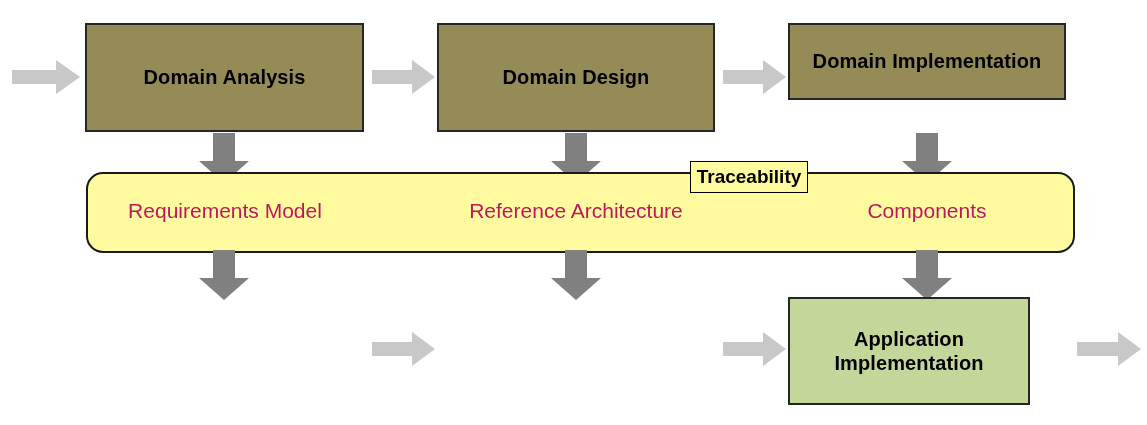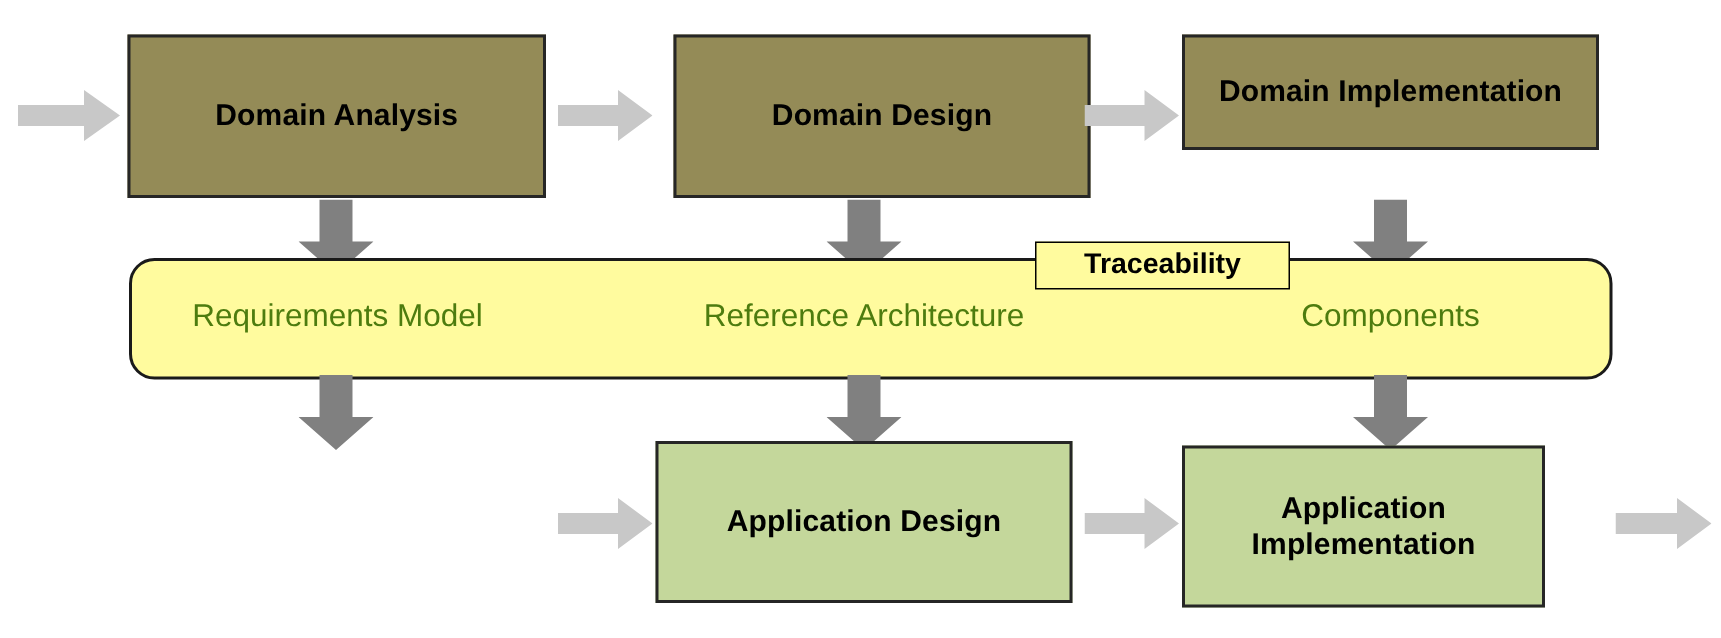--- a/index.html
+++ b/index.html
@@ -35,21 +35,21 @@
     position:absolute;
     box-sizing:border-box;
     background:#FFFB9E;
     border:2px solid #1a1a1a;
     border-radius:17px;
   }
   .asset-label{
     position:absolute;
     font-size:21px;
     font-weight:normal;
-    color:#4d7c0f;
+    color:#be185d;
     white-space:nowrap;
     text-align:center;
   }
 
   
   .trace-box{
     position:absolute;
     box-sizing:border-box;
     background:#FFFB9E;
     border:1.5px solid #000000;
@@ -80,21 +80,21 @@
   <div class="proc-box domain" style="left:85px;top:23px;width:279px;height:109px;">
     <span>Domain Analysis</span>
   </div>
 
   <div class="arrow" style="left:372px;top:60px;">
     <svg width="63" height="34" viewBox="0 0 63 34">
       <polygon points="0,10 40,10 40,0 63,17 40,34 40,24 0,24" fill="#C8C8C8"></polygon>
     </svg>
   </div>
 
-  <div class="proc-box domain" style="left:437px;top:23px;width:278px;height:109px;margin-left:12px;">
+  <div class="proc-box domain" style="left:437px;top:23px;width:278px;height:109px;">
     <span>Domain Design</span>
   </div>
 
   <div class="arrow" style="left:723px;top:60px;">
     <svg width="63" height="34" viewBox="0 0 63 34">
       <polygon points="0,10 40,10 40,0 63,17 40,34 40,24 0,24" fill="#C8C8C8"></polygon>
     </svg>
   </div>
 
   <div class="proc-box domain" style="left:788px;top:23px;width:278px;height:77px;">
@@ -118,21 +118,21 @@
   </div>
 
   <div class="asset-band" style="left:86px;top:172px;width:989px;height:81px;"></div>
 
   <div class="asset-label" style="left:86px;top:199px;width:278px;">Requirements Model</div>
 
   <div class="asset-label" style="left:437px;top:199px;width:278px;">Reference Architecture</div>
 
   <div class="asset-label" style="left:788px;top:199px;width:278px;">Components</div>
 
-  <div class="trace-box" style="left:690px;top:161px;width:170px;height:32px;">
+  <div class="trace-box" style="left:690px;top:161px;width:118px;height:32px;">
     <span>Traceability</span>
   </div>
 
   <div class="arrow" style="left:199px;top:250px;">
     <svg width="50" height="50" viewBox="0 0 50 50">
       <polygon points="14,0 36,0 36,28 50,28 25,50 0,28 14,28" fill="#808080"></polygon>
     </svg>
   </div>
   <div class="arrow" style="left:551px;top:250px;">
     <svg width="50" height="50" viewBox="0 0 50 50">
@@ -145,23 +145,20 @@
     </svg>
   </div>
 
 
   <div class="arrow" style="left:372px;top:332px;">
     <svg width="63" height="34" viewBox="0 0 63 34">
       <polygon points="0,10 40,10 40,0 63,17 40,34 40,24 0,24" fill="#C8C8C8"></polygon>
     </svg>
   </div>
 
-  <div class="proc-box app" style="left:437px;top:294px;width:278px;height:108px;">
-    <span>Application Design</span>
-  </div>
 
   <div class="arrow" style="left:723px;top:332px;">
     <svg width="63" height="34" viewBox="0 0 63 34">
       <polygon points="0,10 40,10 40,0 63,17 40,34 40,24 0,24" fill="#C8C8C8"></polygon>
     </svg>
   </div>
 
   <div class="proc-box app" style="left:788px;top:297px;width:242px;height:108px;">
     <span>Application Implementation</span>
   </div>

